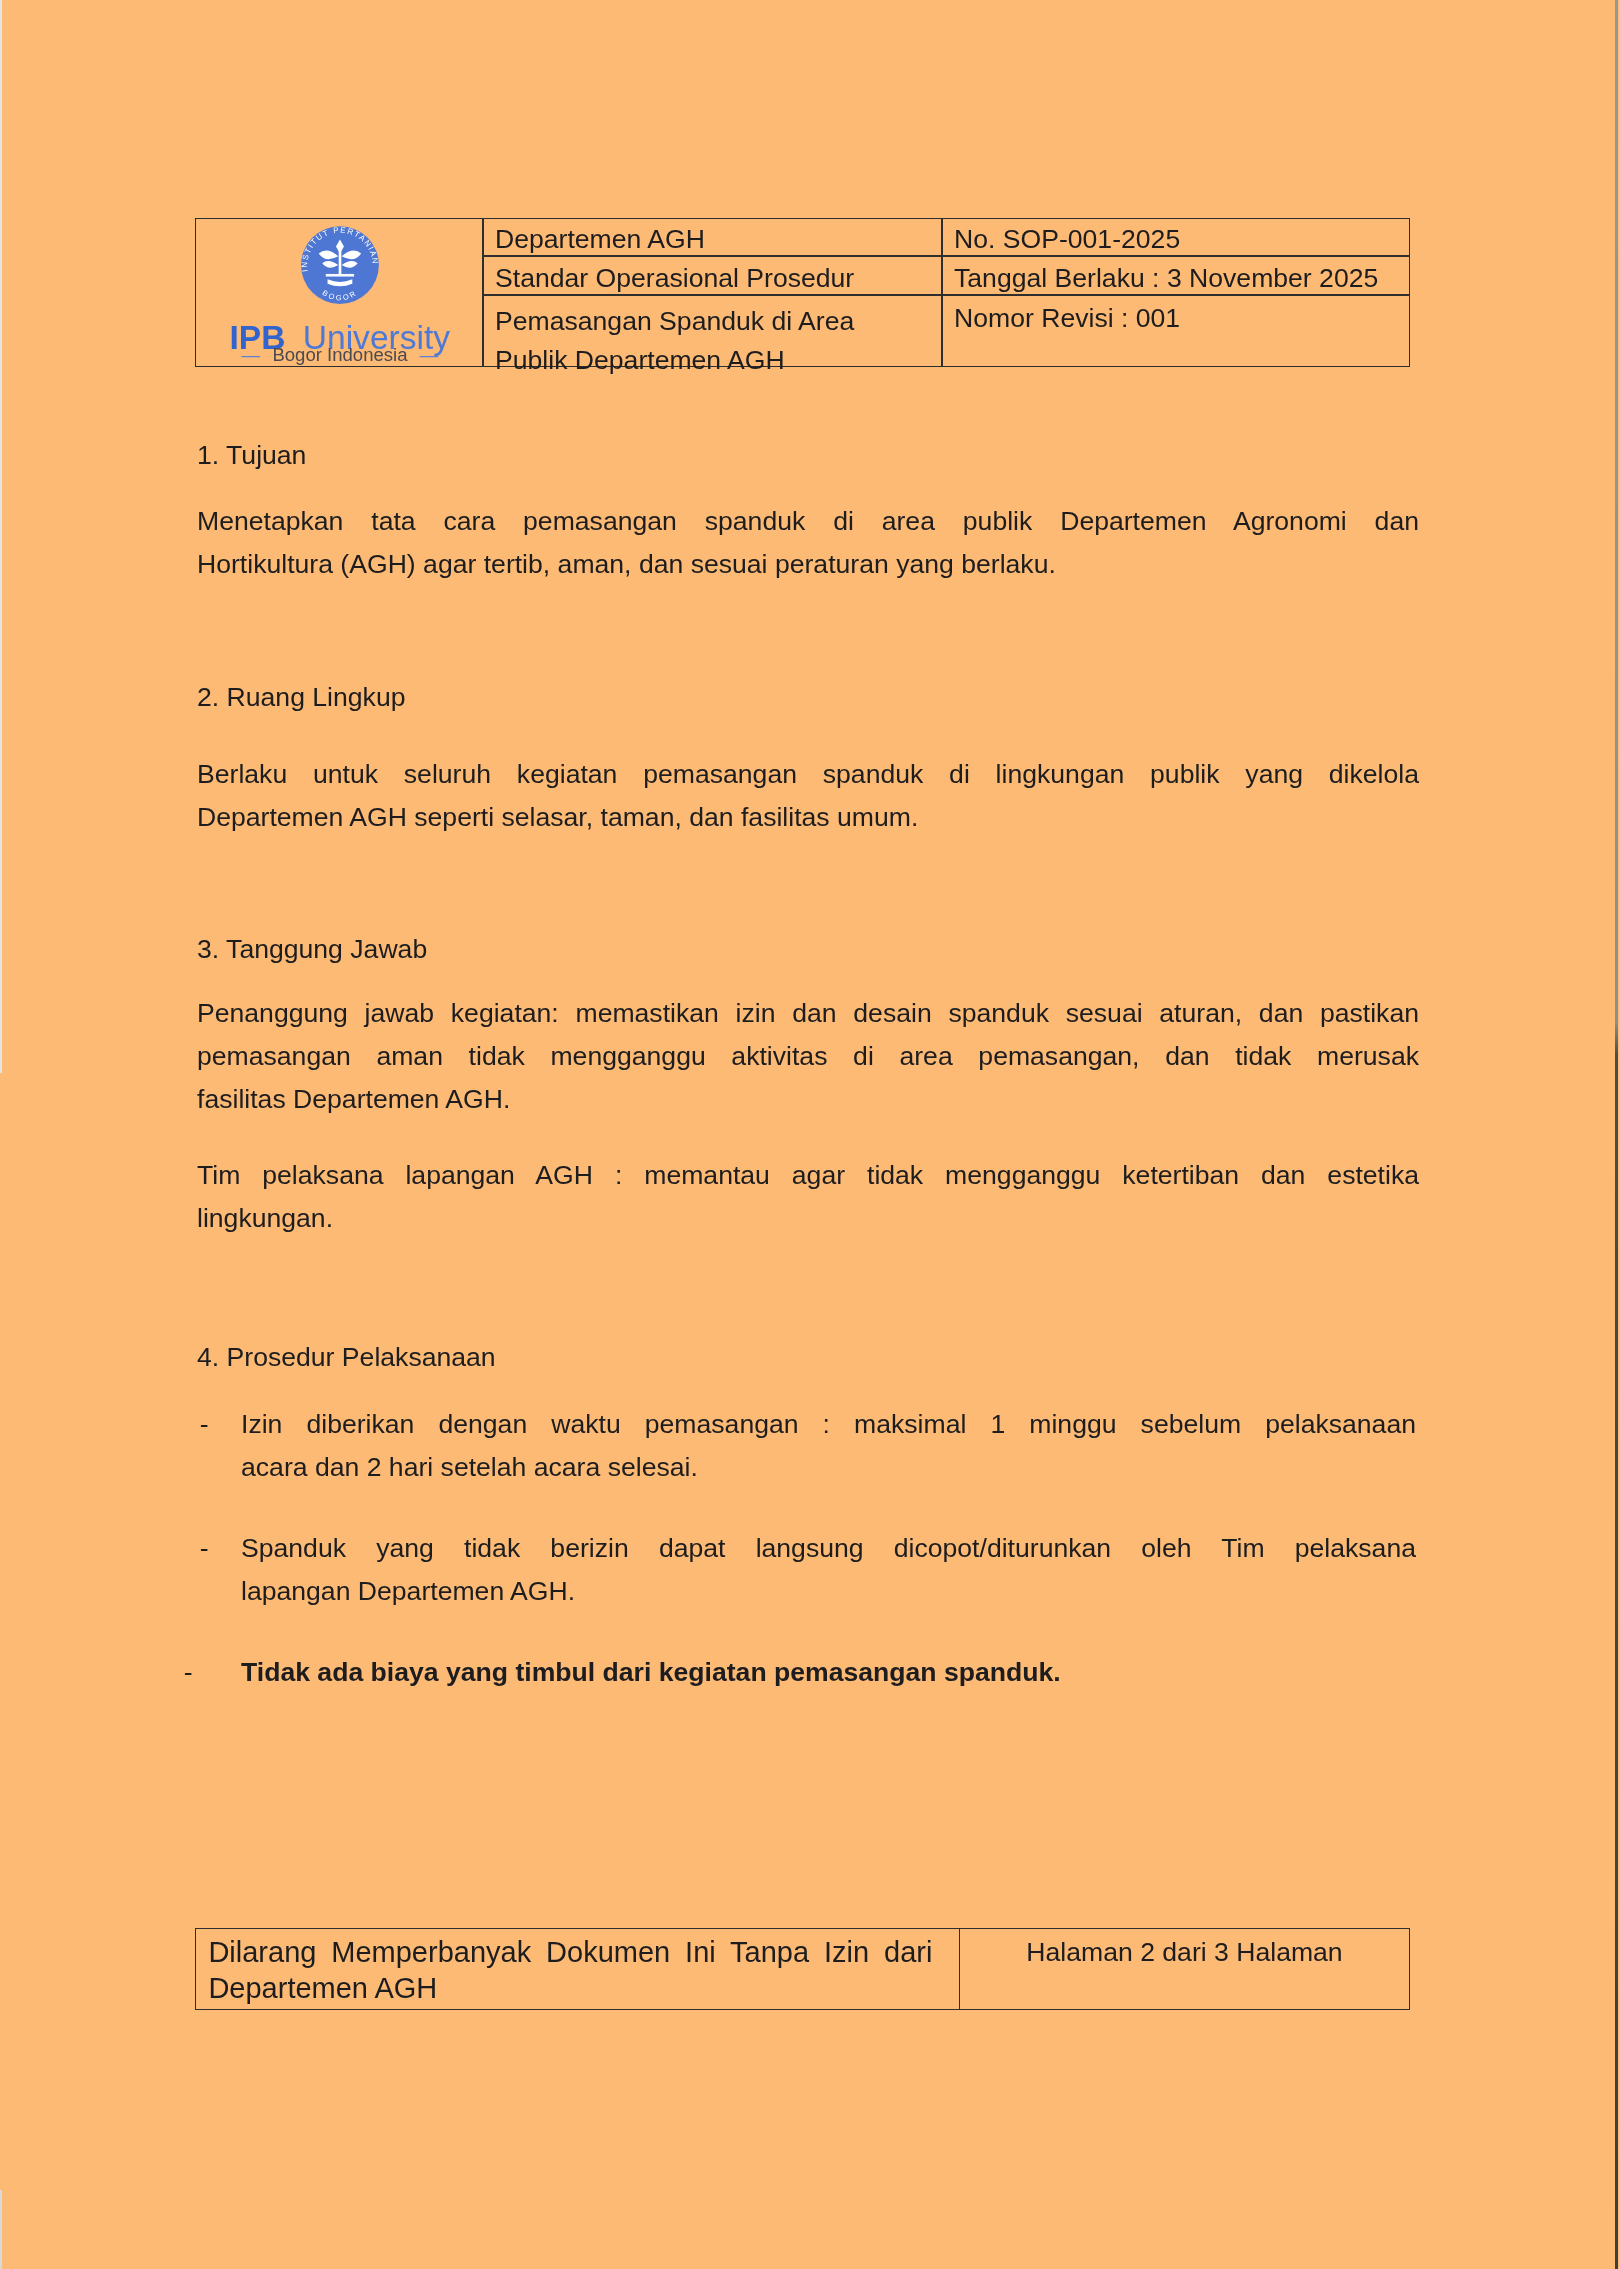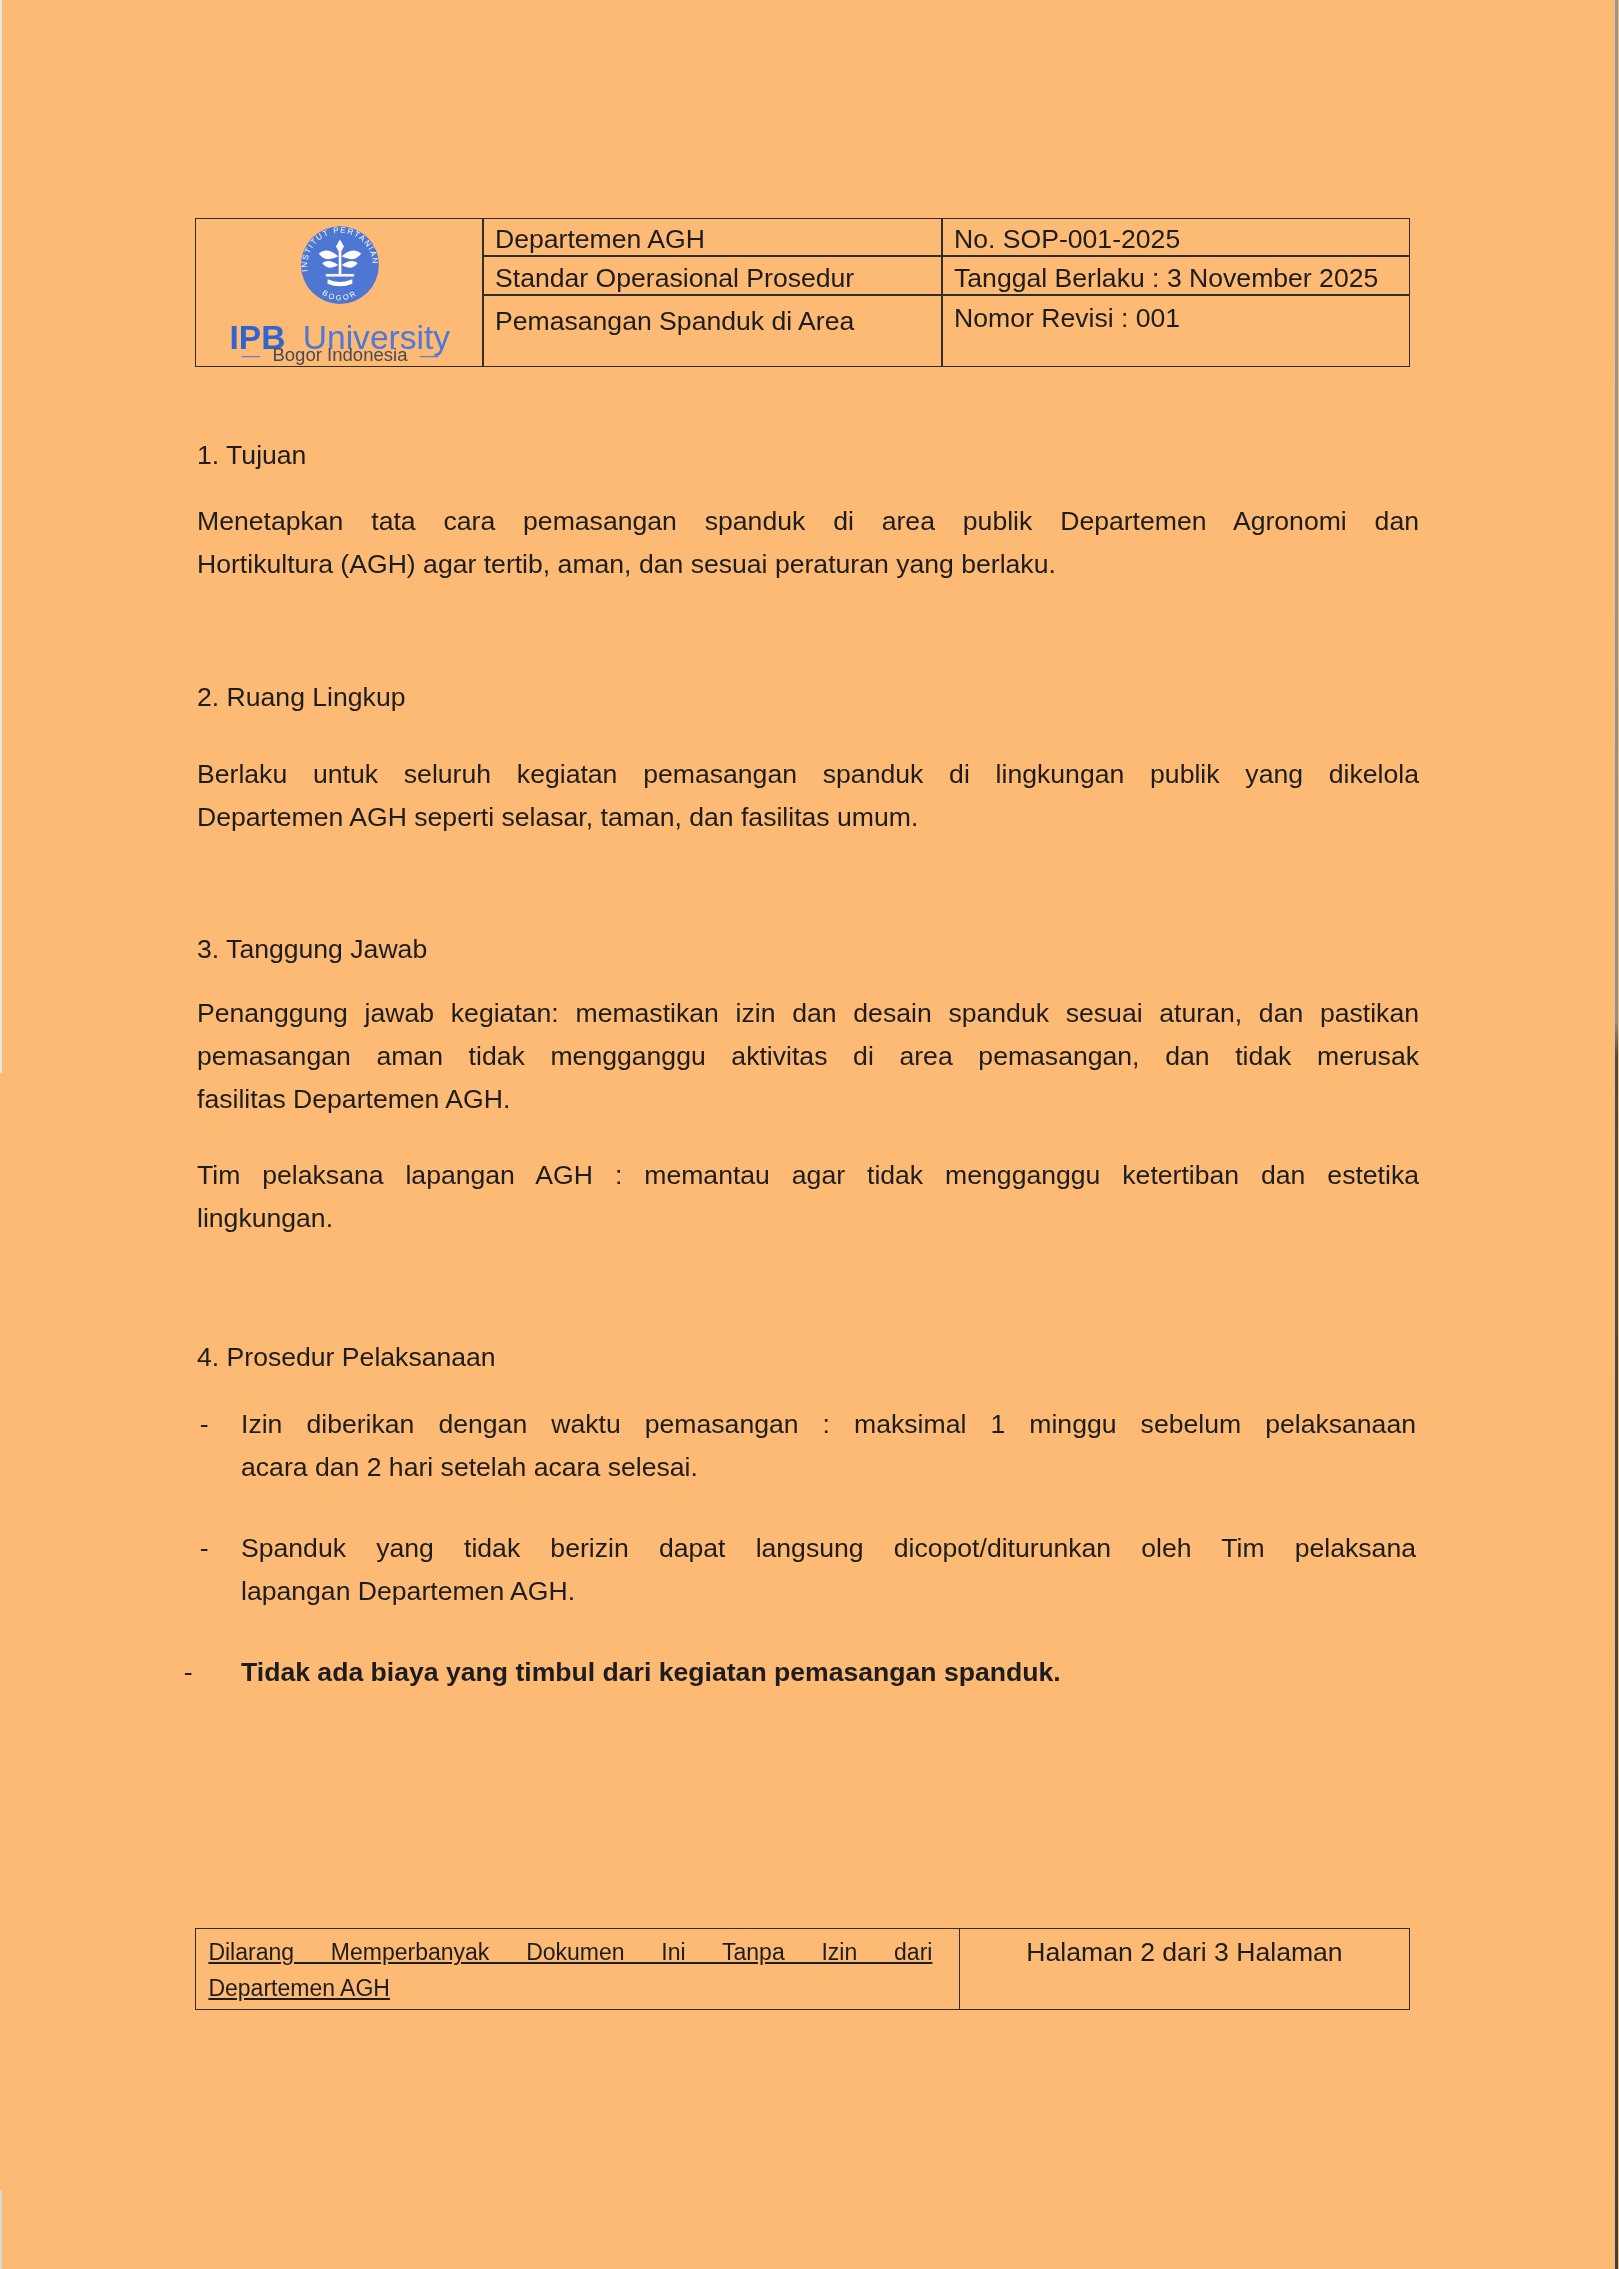--- a/index.html
+++ b/index.html
@@ -39,21 +39,21 @@
   .heading{position:absolute;left:197px;font-size:26.6px;line-height:43px;white-space:nowrap;}
   .bullet{position:absolute;left:197px;width:1222px;font-size:26.6px;line-height:43px;}
   .bullet .dash{position:absolute;left:2.7px;top:0;}
   .bullet .btxt{margin-left:44px;width:1175px;}
   .bullet.b3 .dash{left:-13.3px;}
   .bullet.b3 .btxt{margin-left:44px;width:auto;font-weight:bold;}
 
   
   .ftr{position:absolute;left:195px;top:1928px;width:1215px;height:82px;
     border:1.8px solid #2e2e2e;box-sizing:border-box;display:grid;grid-template-columns:747px 1fr;}
-  .fleft{padding:5.3px 10.6px 0 12.4px;font-size:23px;line-height:36px;box-sizing:border-box;text-decoration:underline;}
+  .fleft{padding:5.3px 10.6px 0 12.4px;font-size:29px;line-height:36px;box-sizing:border-box;}
   .fright{border-left:1.8px solid #2e2e2e;text-align:center;padding-top:5.3px;
     font-size:26.6px;line-height:36px;box-sizing:border-box;margin-left:16px;}
 
   
   .logo-wrap{position:absolute;left:197px;top:220px;width:285px;height:145px;}
   .logo-wrap svg{display:block;}
 </style>
 </head>
 <body>
 
@@ -70,20 +70,21 @@
     <div class="h2line"></div>
 
     <div class="hcell c-midl r1">Departemen AGH</div>
     <div class="hcell c-right r1">No. SOP-001-2025</div>
 
     <div class="hcell c-midl r2">Standar Operasional Prosedur</div>
     <div class="hcell c-right r2">Tanggal Berlaku : 3 November 2025</div>
 
     <div class="hcell c-midl r3">
       <div>Pemasangan Spanduk di Area</div>
+      <div>Publik Departemen AGH</div>
     </div>
     <div class="hcell c-right r3r">Nomor Revisi : 001</div>
   </div>
 
   <div class="logo-wrap">
     <svg width="285" height="145" viewBox="0 0 321 164">
       <circle cx="161" cy="51" r="44" fill="#4e76d3"></circle>
       <defs>
         <path id="arcTop" d="M 125 60 A 37 37 0 1 1 197 60"></path>
         <path id="arcBottom" d="M 131 70 A 32 32 0 0 0 191 70"></path>

